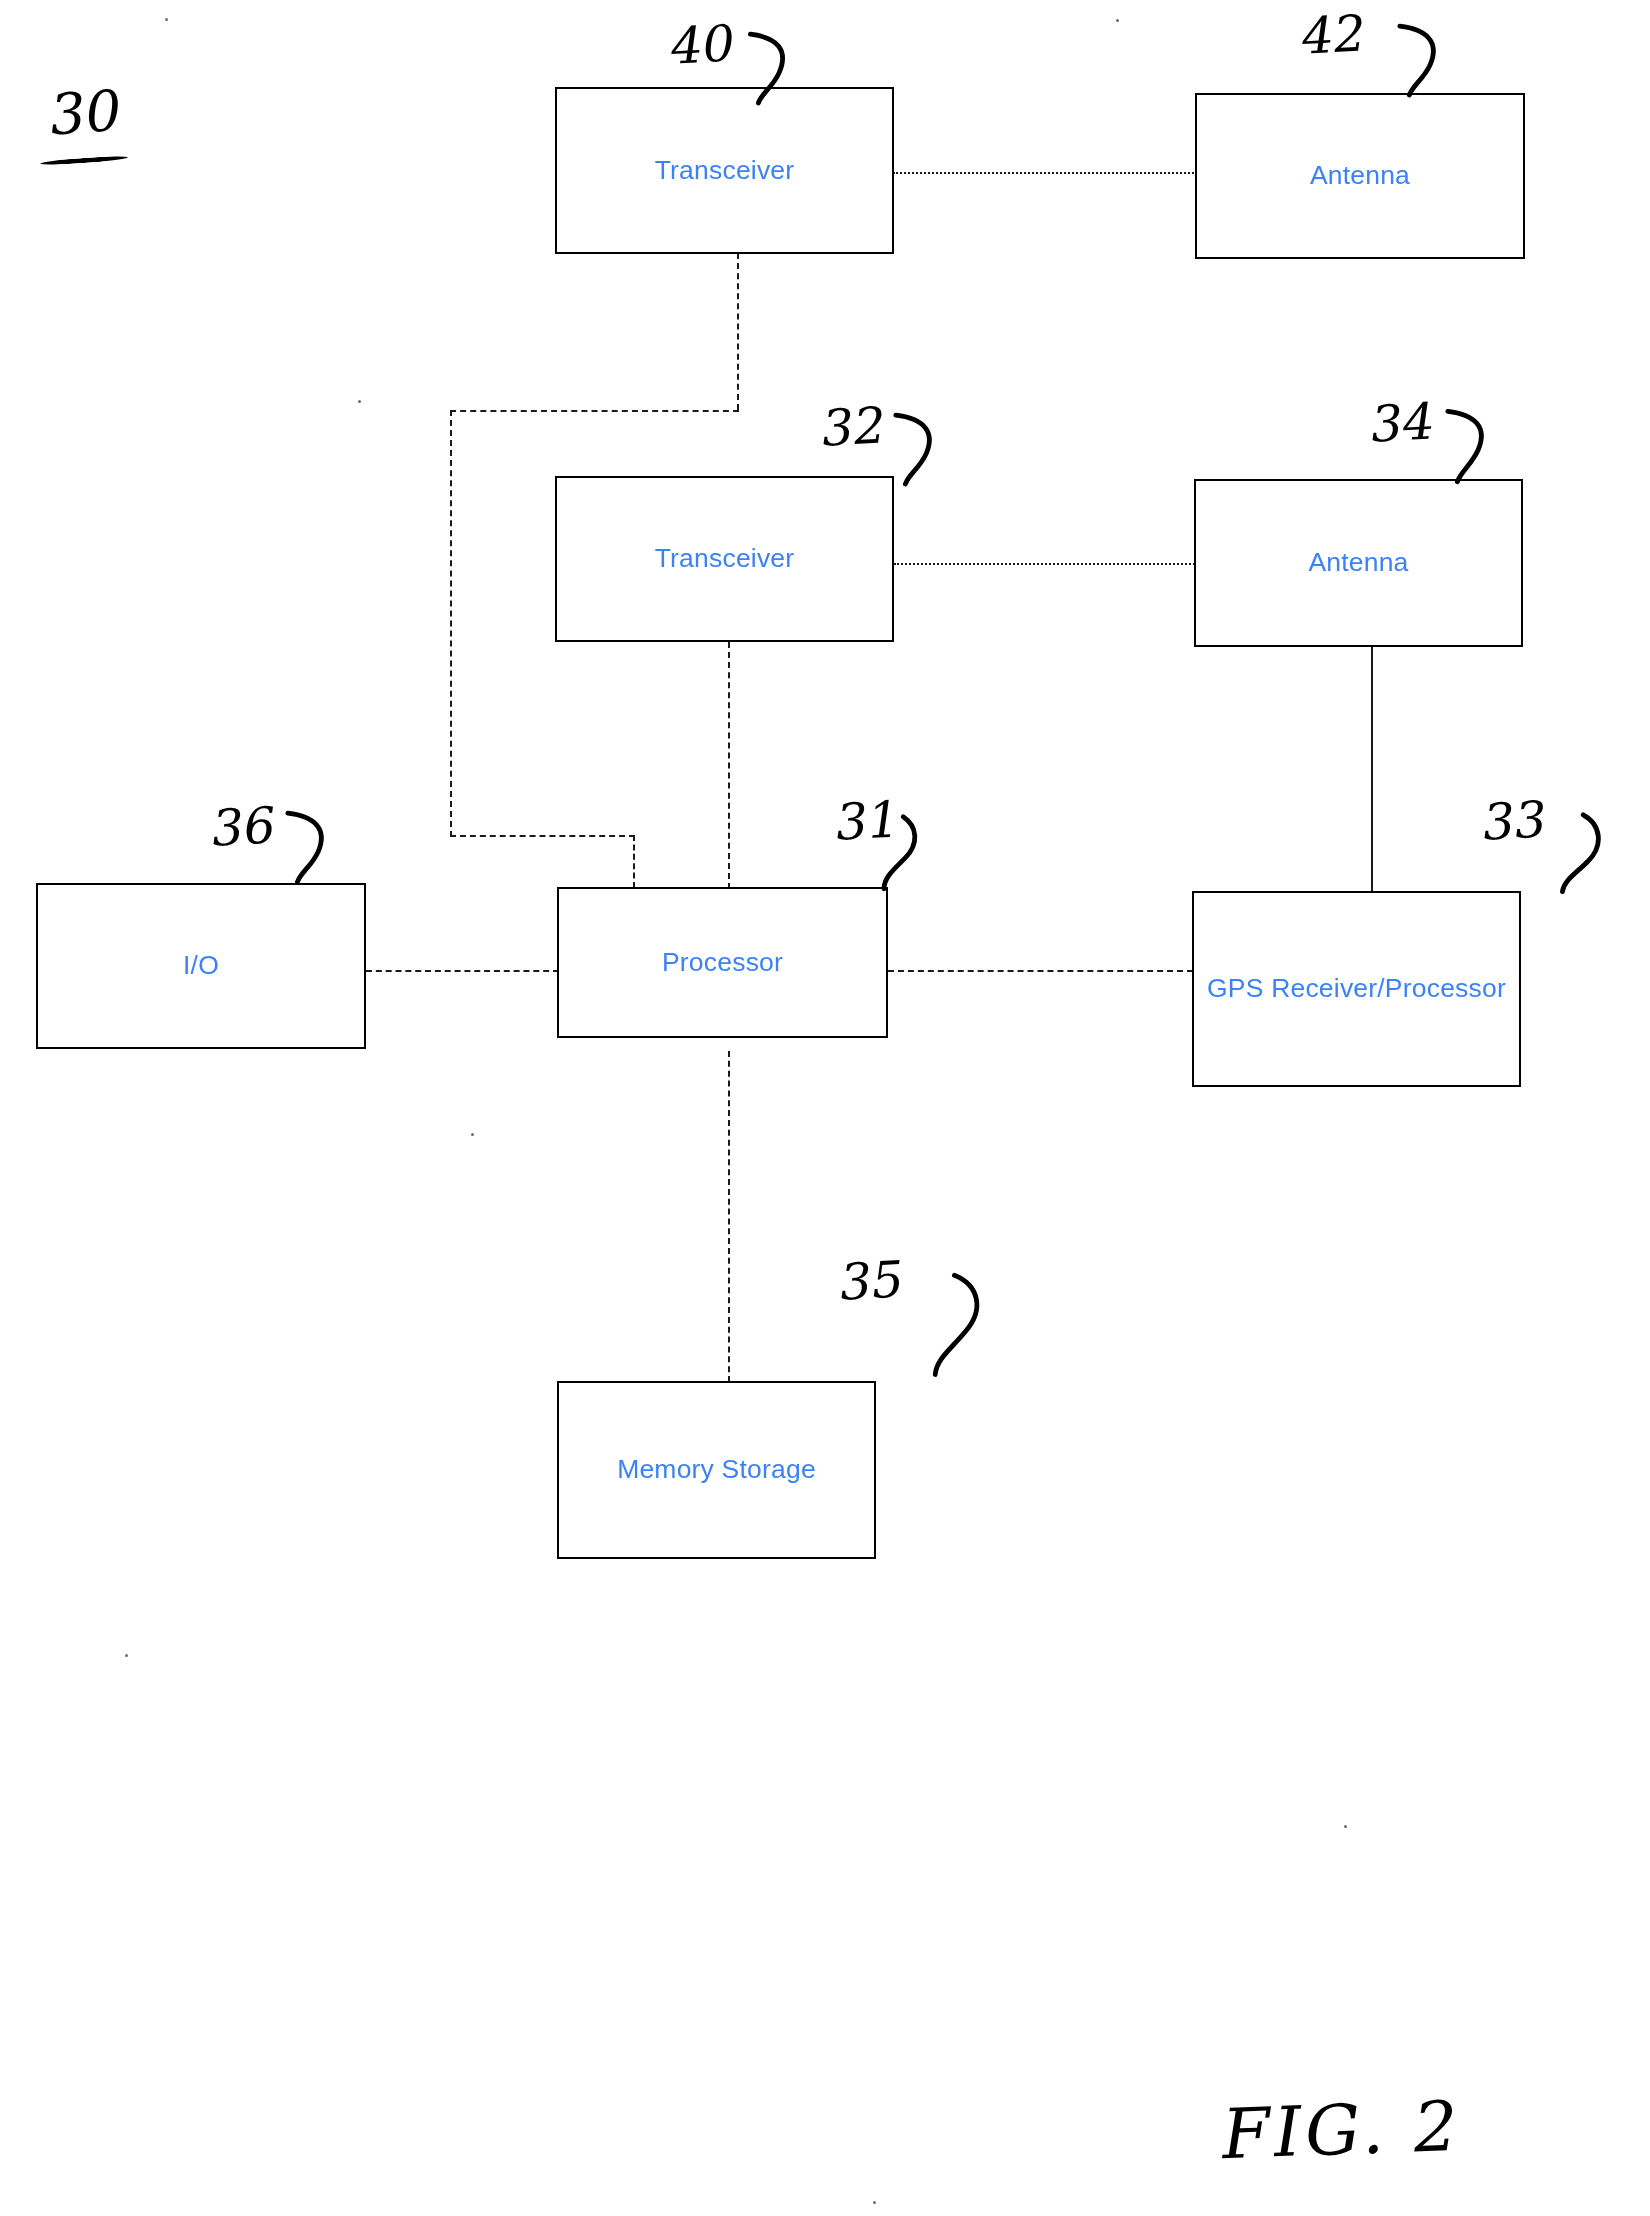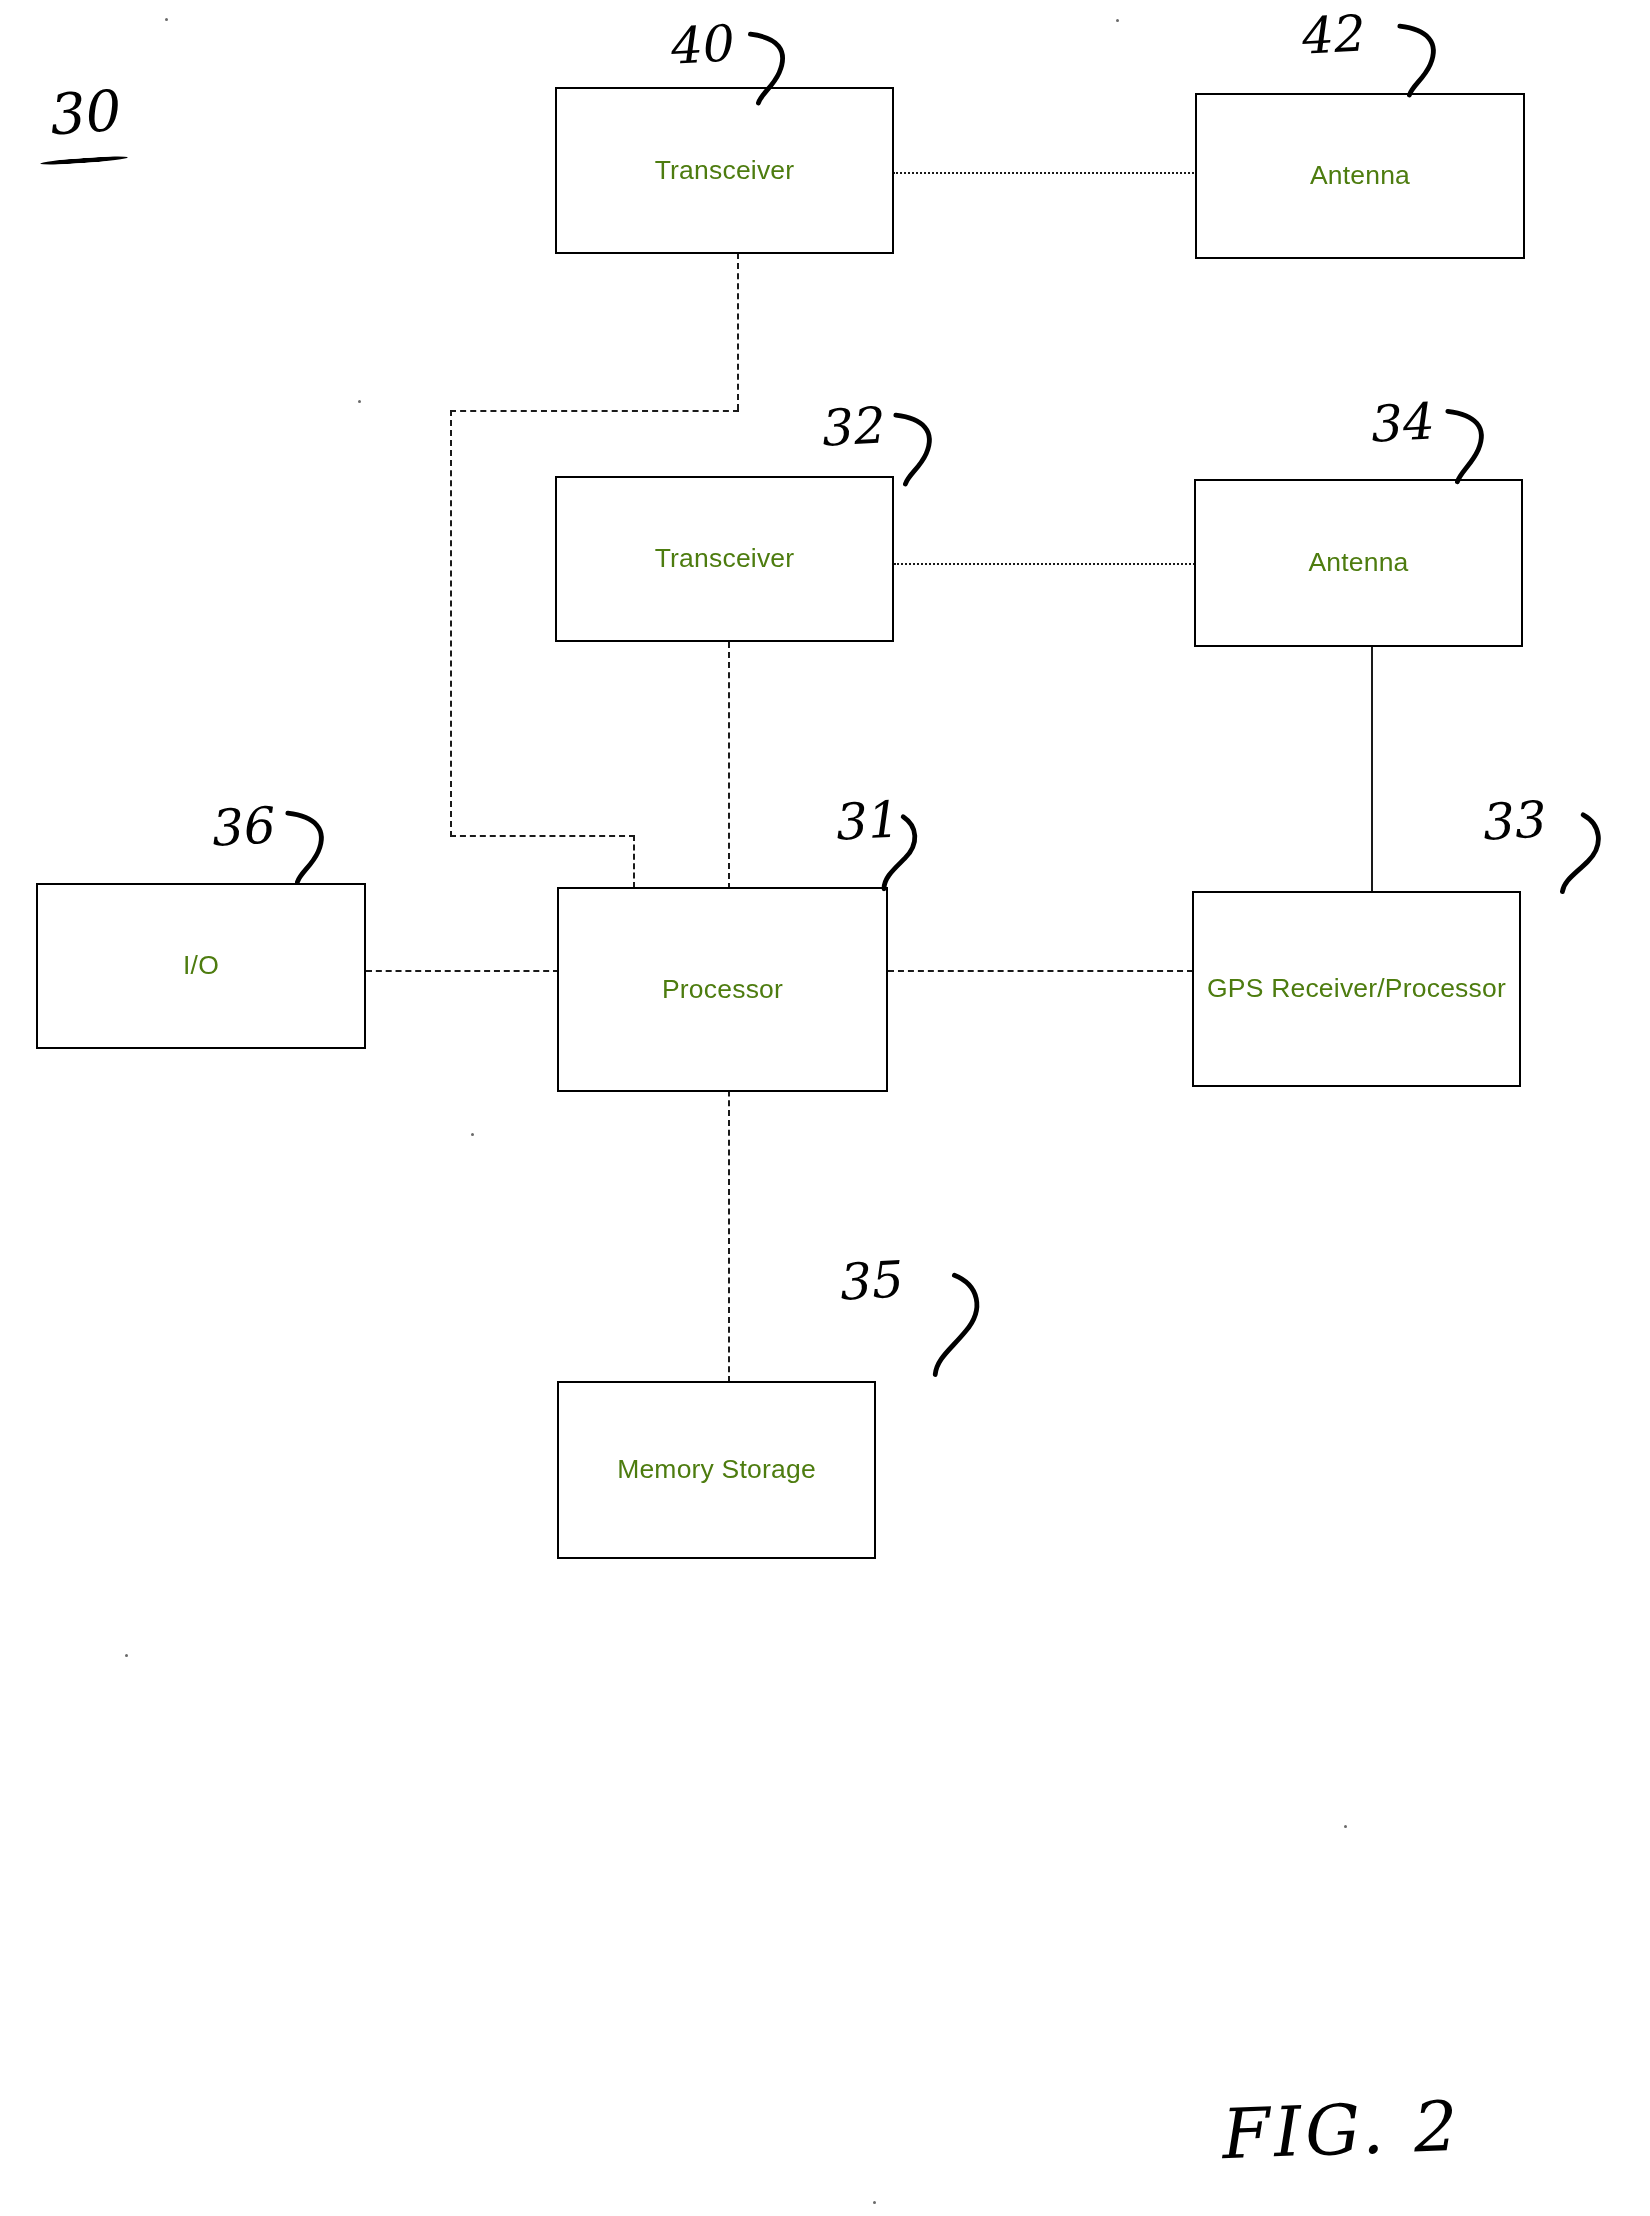--- a/index.html
+++ b/index.html
@@ -24,21 +24,21 @@
     border: 2.4px solid #000000;
     background: #ffffff;
     display: flex;
     align-items: center;
     justify-content: center;
     z-index: 5;
   }
   .block-label {
     font-family: "Liberation Sans", sans-serif;
     font-size: 26.5px;
-    color: #4d7c0f;
+    color: #3b82f6;
     letter-spacing: 0.2px;
     white-space: nowrap;
     text-align: center;
     line-height: 1.1;
   }
 
   
   .conn-h {
     position: absolute;
     height: 0;
@@ -175,21 +175,21 @@
   </svg>
 
   <div class="block" style="left:36px; top:883px; width:330px; height:166px;">
     <span class="block-label">I/O</span>
   </div>
   <div class="hand" style="left:212px; top:798px;">36</div>
   <svg class="hook" style="left:283px; top:810px; width:64px; height:76px;" viewBox="0 0 80 95">
     <path d="M6 4 C 40 8, 56 24, 44 52 C 36 70, 22 78, 18 90" stroke="#000" stroke-width="6" fill="none" stroke-linecap="round"></path>
   </svg>
 
-  <div class="block" style="left:557px; top:887px; width:331px; height:205px;">
+  <div class="block" style="left:557px; top:887px; width:331px; height:151px;">
     <span class="block-label">Processor</span>
   </div>
   <div class="hand" style="left:836px; top:792px;">31</div>
   <svg class="hook" style="left:868px; top:812px; width:64px; height:80px;" viewBox="0 0 80 100">
     <path d="M44 6 C 62 18, 64 40, 46 58 C 32 72, 20 82, 20 96" stroke="#000" stroke-width="6" fill="none" stroke-linecap="round"></path>
   </svg>
 
   <div class="block" style="left:1192px; top:891px; width:329px; height:196px;">
     <span class="block-label">GPS Receiver/Processor</span>
   </div>

